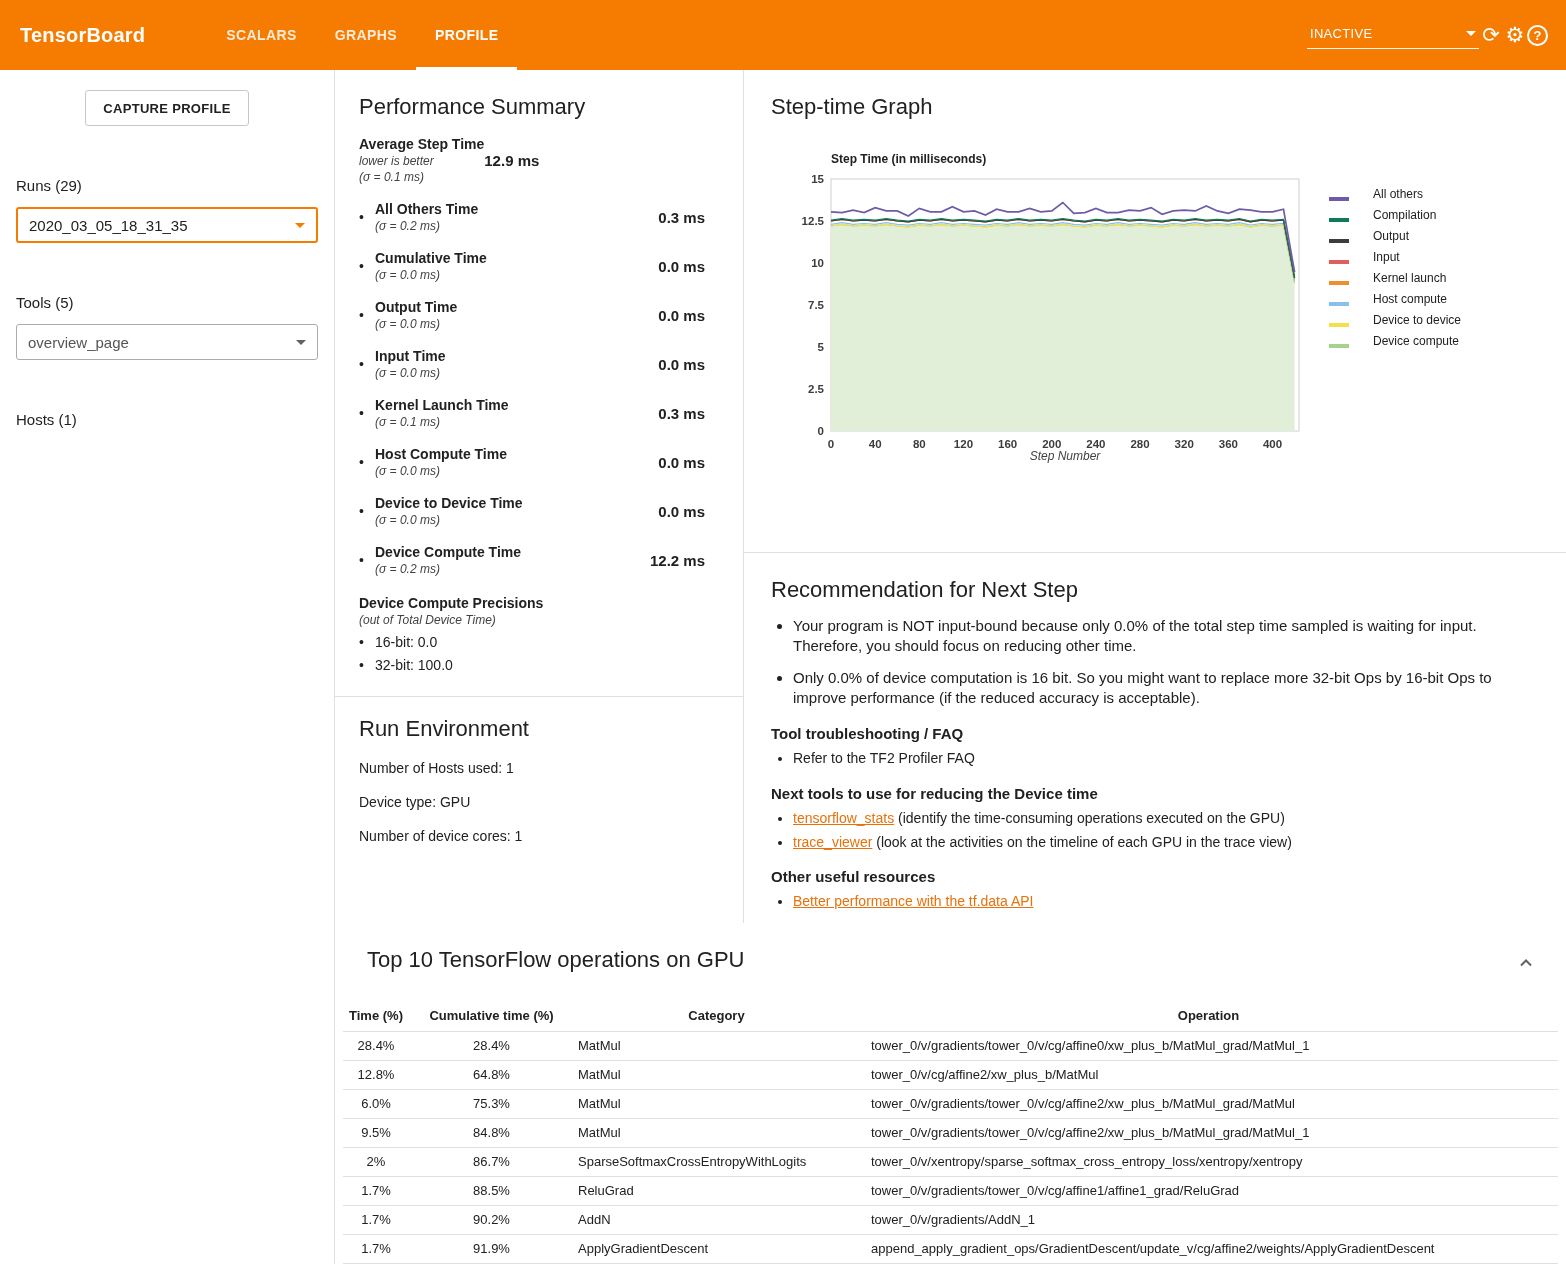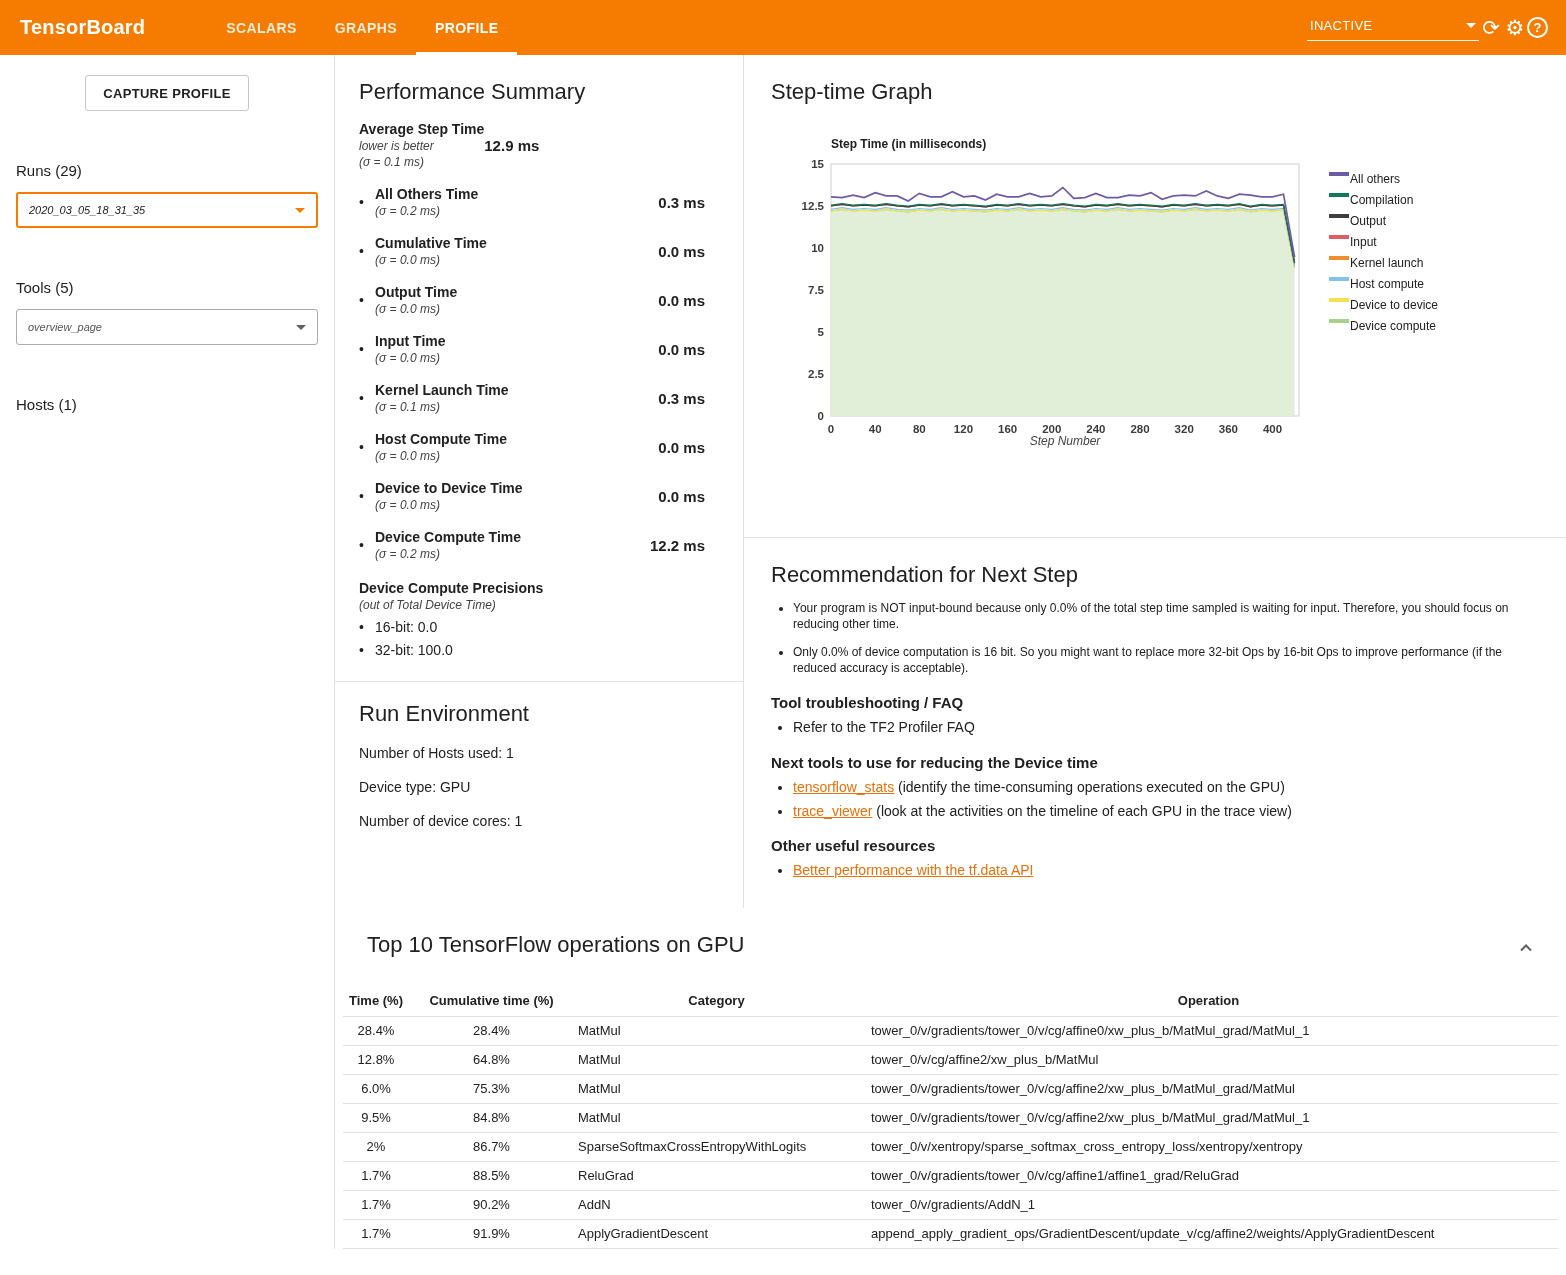--- a/index.html
+++ b/index.html
@@ -6,21 +6,21 @@
   html,body { width: 1566px; }
   body {
     font-family: "Liberation Sans", sans-serif;
     color: #212121;
     background: #fff;
     height: 1275px;
     overflow: hidden;
   }
   
   .topbar {
-    height: 55px;
+    height: 70px;
     background: #f57c00;
     display: flex;
     align-items: center;
     color: #fff;
     padding: 0 18px 0 20px;
   }
   .logo { font-size: 20px; font-weight: bold; letter-spacing: 0.2px; }
   .tabs { display: flex; height: 100%; margin-left: 62px; }
   .tab {
     display: flex; align-items: center;
@@ -65,21 +65,21 @@
     background: #fff; border: 1px solid #c7c7c7; border-radius: 3px;
     font-family: "Liberation Sans", sans-serif;
     font-size: 13px; font-weight: bold; letter-spacing: 0.3px; color: #212121;
     cursor: pointer;
   }
   .side-label { font-size: 15px; margin-top: 51px; }
   .dropdown {
     margin-top: 13px; height: 36px;
     border: 1px solid #ababab; border-radius: 3px;
     display: flex; align-items: center; justify-content: space-between;
-    padding: 0 11px; font-size: 11px; cursor: pointer; background: #fff; font-style: italic;
+    padding: 0 11px; font-size: 15px; cursor: pointer; background: #fff;
   }
   .dropdown.focused { border: 2px solid #f57c00; }
   .dropdown .val { color: #555; }
   .dropdown.focused .val { color: #212121; }
   
   .columns { display: flex; height: 853px; }
   .perf-col { width: 409px; border-right: 1px solid #e0e0e0; padding: 0 24px; }
   .right-col { flex: 1; min-width: 0; display: flex; flex-direction: column; }
   .section-title { font-size: 22px; font-weight: normal; color: #212121; margin-top: 24px; }
   
@@ -92,26 +92,26 @@
   .perf-item-text { flex: 1; }
   .precisions { margin-top: 19px; }
   .prec-line { display: flex; margin-top: 7px; font-size: 14px; }
   .col-divider { border: 0; border-top: 1px solid #e0e0e0; margin: 23px -24px 0; }
   .env-title { margin-top: 19px; }
   .env-line { font-size: 14px; margin-top: 18px; }
   
   .graph-section { height: 483px; border-bottom: 1px solid #e0e0e0; padding: 0 27px; }
   .chart-row { display: flex; margin: 31px 0 0 24px; }
   .legend { display: flex; flex-direction: column; gap: 7px; margin: 36px 0 0 14px; }
-  .legend-item { display: flex; align-items: flex-start; gap: 1px; font-size: 12px; color: #212121; }
+  .legend-item { display: flex; align-items: flex-end; gap: 24px; font-size: 12px; color: #212121; }
   .legend-swatch { width: 20px; height: 4px; flex: none; }
   
   .rec-section { padding: 0 24px 0 27px; }
   .rec-list { margin-top: 13px; padding-left: 22px; }
-  .rec-list li { font-size: 12px; line-height: 1.33; margin-bottom: 12px; }
+  .rec-list li { font-size: 15px; line-height: 1.33; margin-bottom: 12px; }
   .bold-sub { font-size: 15px; font-weight: bold; margin-top: 17px; }
   .rec-sublist { margin-top: 7px; padding-left: 22px; }
   .rec-sublist li { font-size: 14px; line-height: 1.35; margin-bottom: 5px; }
   .link { color: #e8710a; text-decoration: underline; cursor: pointer; }
   
   .ops-section { padding: 24px 8px 0; }
   .ops-title-row { display: flex; align-items: flex-start; padding: 0 20px 0 24px; }
   .ops-title { flex: 1; margin-top: 0; }
   .collapse { cursor: pointer; margin-top: 4px; }
   .ops-table { width: 100%; border-collapse: collapse; margin-top: 22px; table-layout: fixed; }

